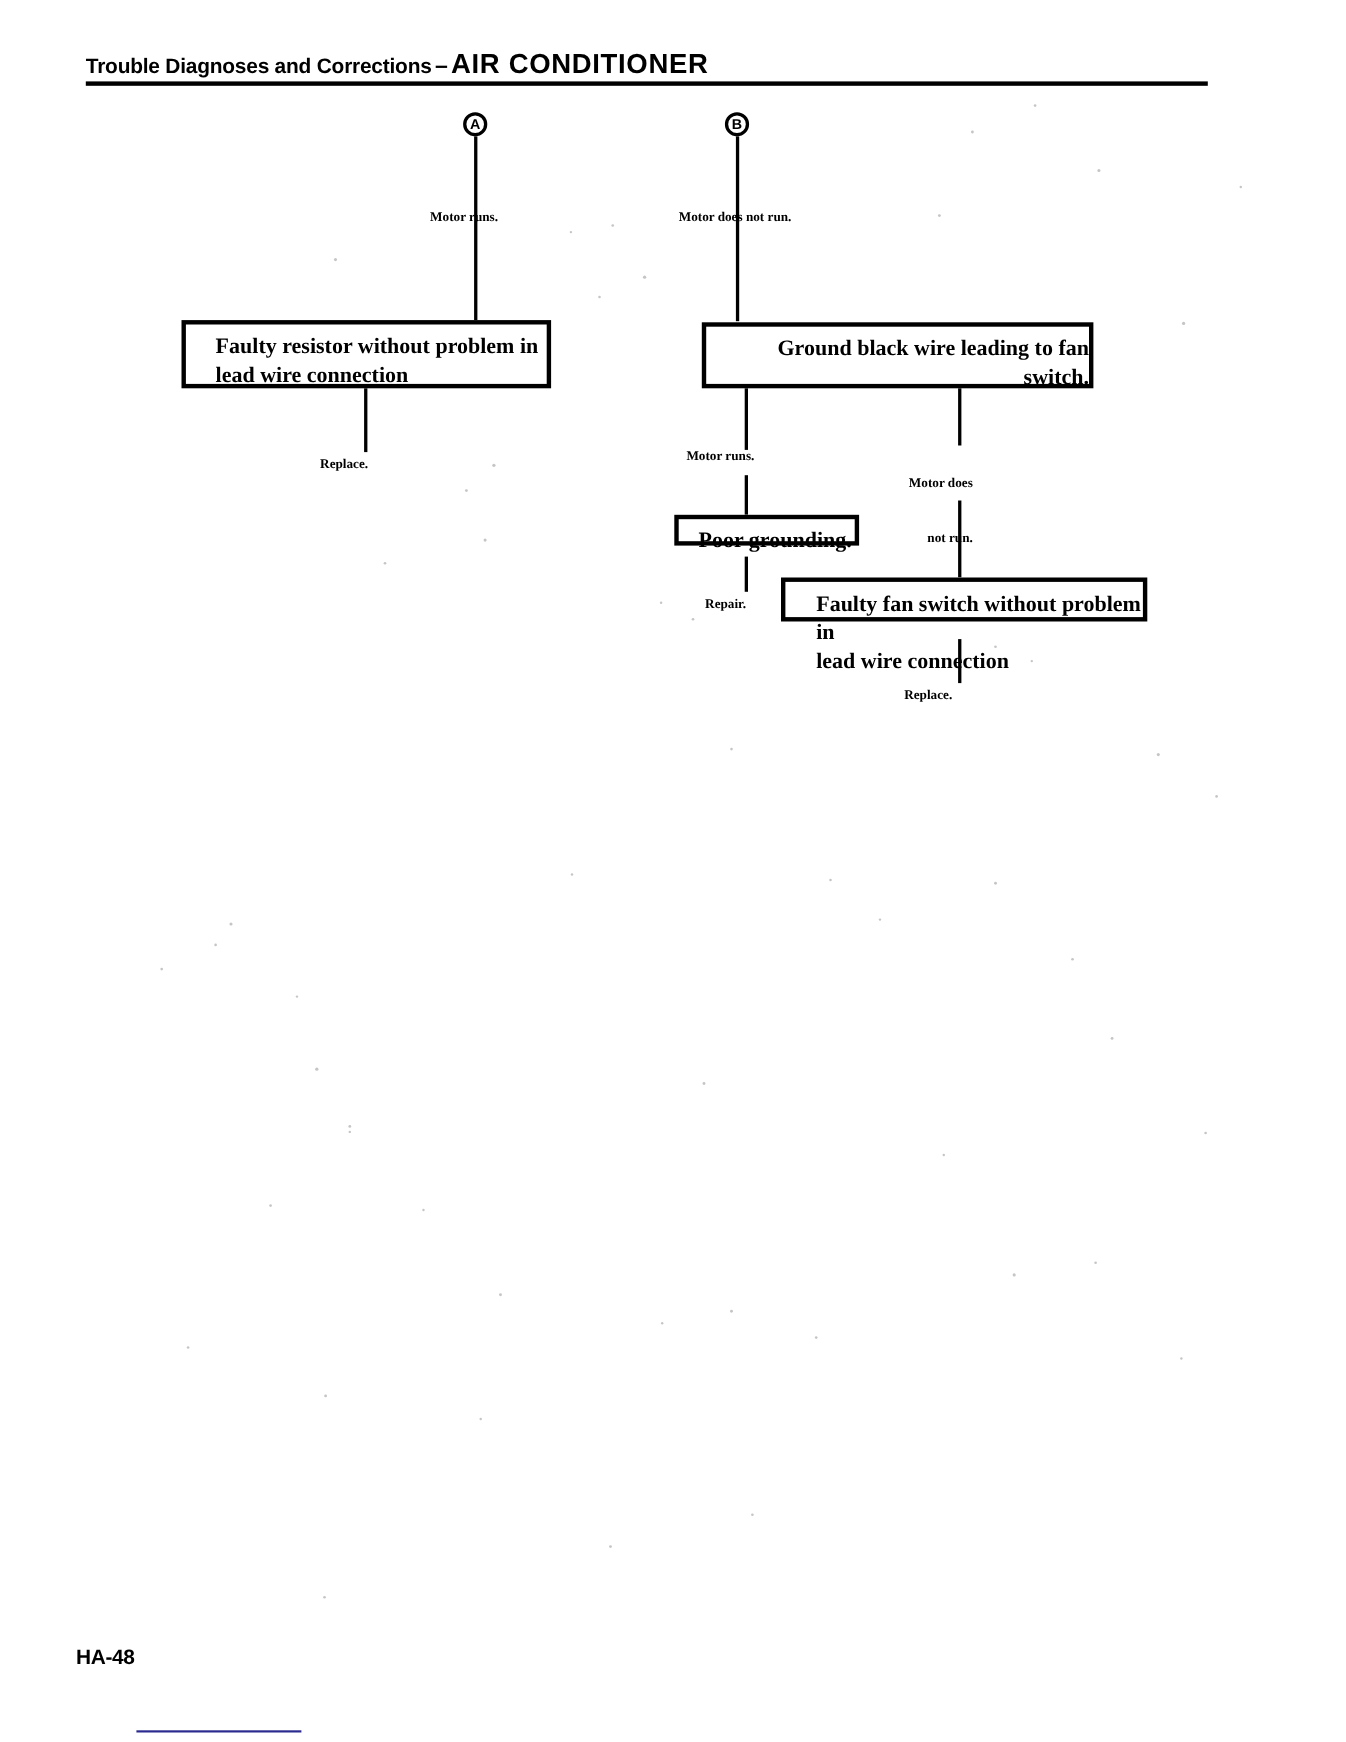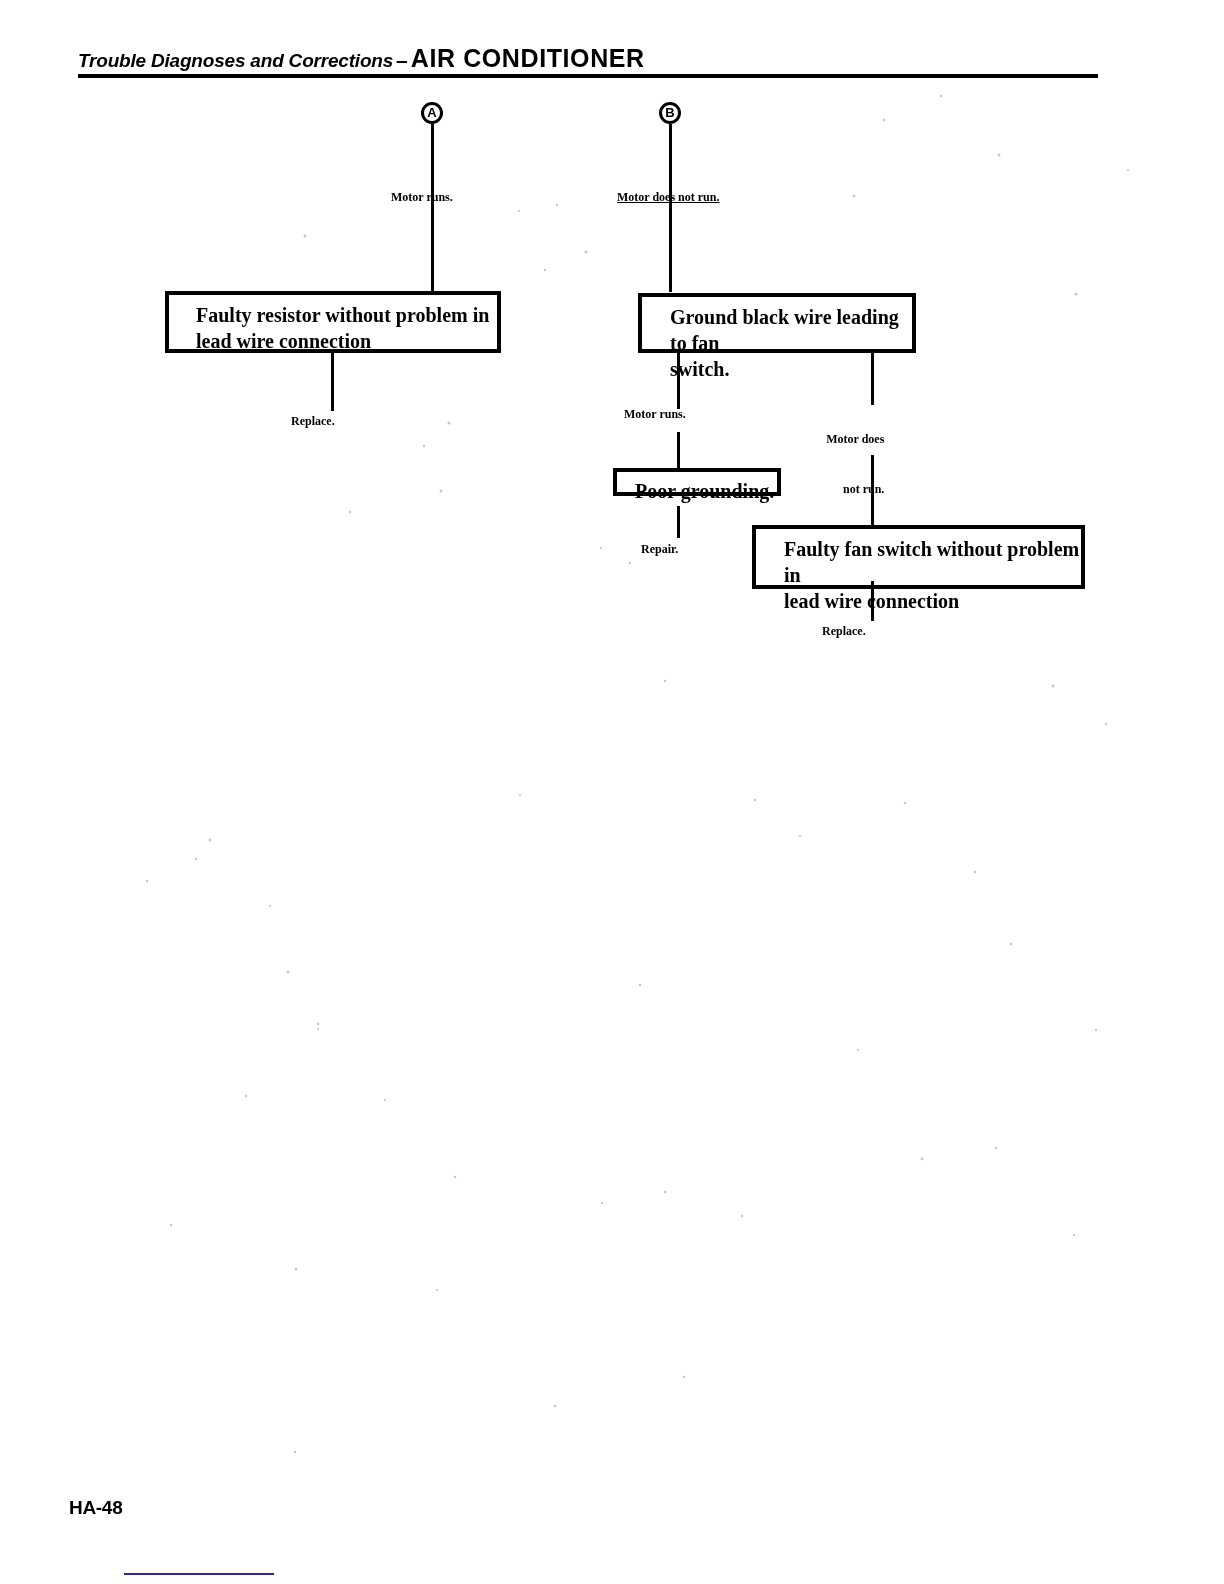--- a/index.html
+++ b/index.html
@@ -29,21 +29,20 @@
   .header {
     position: absolute;
     left: 78px;
     top: 44px;
     width: 1060px;
     height: 30px;
     white-space: nowrap;
   }
   .header-italic {
     font-family: "Liberation Sans", "DejaVu Sans", sans-serif;
-    font-style: italic;
     font-weight: bold;
     font-size: 19px;
     letter-spacing: -0.2px;
   }
   .header-dash {
     font-family: "Liberation Sans", "DejaVu Sans", sans-serif;
     font-weight: bold;
     font-size: 21px;
     padding: 0 3px;
   }
@@ -206,23 +205,23 @@
     <div>lead wire connection</div>
   </div>
 
   <div class="vline" style="left:331px; top:353px; height:58px;"></div>
   <div class="flow-label" style="left:291px; top:409px;">Replace.</div>
 
   <div class="node-circle" style="left:659px; top:102px;">
     <span>B</span>
   </div>
   <div class="vline" style="left:669px; top:124px; height:168px;"></div>
-  <div class="flow-label" style="left:617px; top:185px;text-decoration:underline;">Motor does not run.</div>
-
-  <div class="flow-box" style="left:638px; top:293px; width:278px; height:60px;">
+  <div class="flow-label" style="left:617px; top:185px;">Motor does not run.</div>
+
+  <div class="flow-box" style="left:638px; top:293px; width:356px; height:60px;text-align:right;">
     <div>Ground black wire leading to fan</div>
     <div>switch.</div>
   </div>
 
   <div class="vline" style="left:677px; top:353px; height:56px;"></div>
   <div class="flow-label" style="left:624px; top:402px;">Motor runs.</div>
   <div class="vline" style="left:677px; top:432px; height:36px;"></div>
 
   <div class="flow-box compact" style="left:613px; top:468px; width:168px; height:28px;">
     <div>Poor grounding.</div>
@@ -231,21 +230,21 @@
   <div class="vline" style="left:677px; top:506px; height:32px;"></div>
   <div class="flow-label" style="left:641px; top:537px;">Repair.</div>
 
   <div class="vline" style="left:871px; top:353px; height:52px;"></div>
   <div class="flow-label" style="left:821px; top:402px;text-align:right;">
     <span>Motor does</span><br>
     <span style="display:inline-block; padding-left:22px;">not run.</span>
   </div>
   <div class="vline" style="left:871px; top:455px; height:70px;"></div>
 
-  <div class="flow-box" style="left:752px; top:525px; width:333px; height:64px;">
+  <div class="flow-box" style="left:710px; top:525px; width:333px; height:40px;">
     <div>Faulty fan switch without problem in</div>
     <div>lead wire connection</div>
   </div>
 
   <div class="vline" style="left:871px; top:581px; height:40px;"></div>
   <div class="flow-label" style="left:822px; top:619px;">Replace.</div>
 
 </div>
 
 <div class="footer-page">HA-48</div>

